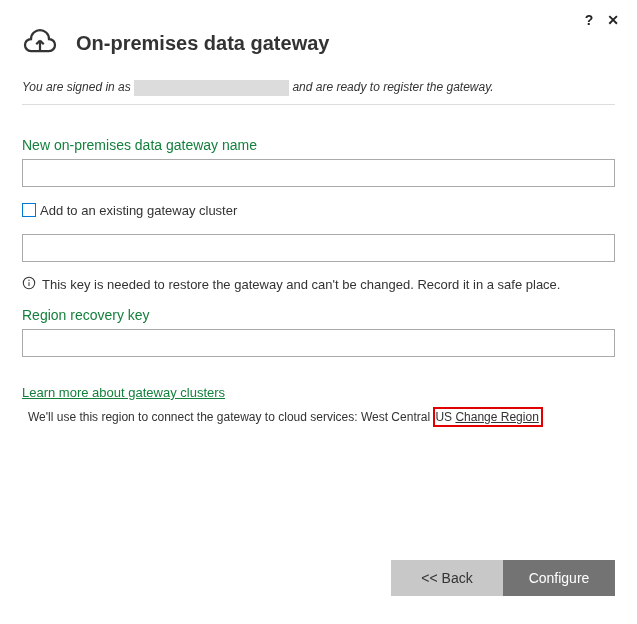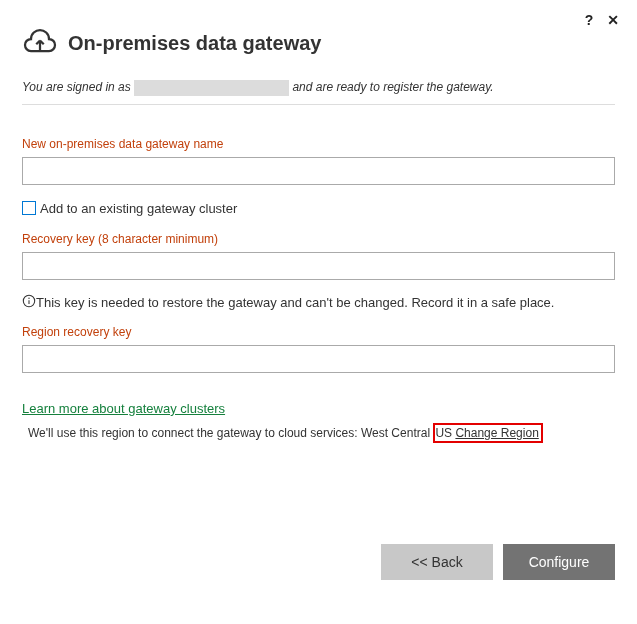--- a/index.html
+++ b/index.html
@@ -7,38 +7,38 @@
       font-family: "Segoe UI", Arial, sans-serif;
       font-size: 13px;
       color: #333;
       width: 637px;
       height: 624px;
       padding: 18px 22px 22px 22px;
       position: relative;
     }
     .topbar { position: absolute; top: 12px; right: 18px; display: flex; gap: 14px; align-items: center; }
     .topbar span { font-size: 14px; font-weight: bold; color: #222; cursor: pointer; }
-    .header { display: flex; align-items: center; gap: 10px; margin-top: 6px; }
+    .header { display: flex; align-items: center; gap: 18px; margin-top: 6px; }
     .header svg { width: 36px; height: 36px; }
     .header h1 { font-size: 20px; font-weight: 600; color: #333; }
     .signed-in { margin-top: 16px; font-size: 12px; color: #333; line-height: 1.4; font-style: italic; }
     .redacted { display: inline-block; width: 155px; height: 16px; background: #dcdcdc; vertical-align: middle; }
     hr { border: none; border-top: 1px solid #ddd; margin-top: 8px; }
     .form { margin-top: 32px; }
-    .label { font-size: 12px; color: #c2410c; margin-bottom: 6px; display: block; }
+    .label { font-size: 14px; color: #15803d; margin-bottom: 6px; display: block; }
     .text-input { width: 100%; height: 28px; border: 1px solid #aaa; padding: 0 6px; font-size: 13px; }
     .check-row { display: flex; align-items: center; gap: 4px; margin-top: 16px; margin-bottom: 16px; }
     .checkbox { width: 14px; height: 14px; border: 1.5px solid #0078d4; background: white; flex-shrink: 0; }
-    .note-row { display: flex; align-items: center; margin-top: 14px; margin-bottom: 14px; font-size: 13px; color: #333; }
+    .note-row { display: flex; align-items: center; gap: 6px; margin-top: 14px; margin-bottom: 14px; font-size: 13px; color: #333; }
     .info-icon { width: 14px; height: 14px; flex-shrink: 0; }
     .learn-link { display: inline-block; margin-top: 28px; color: #15803d; text-decoration: underline; cursor: pointer; font-size: 13px; }
     .region-row { margin-top: 10px; font-size: 12px; color: #333; padding-left: 6px; }
     .highlight-box { border: 2px solid #e30000; padding: 1px 2px 1px 0; display: inline; }
     .change-link { text-decoration: underline; cursor: pointer; }
-    .footer { position: absolute; bottom: 44px; right: 22px; display: flex; gap: 10px; }
+    .footer { position: absolute; bottom: 28px; right: 22px; display: flex; }
     .btn { min-width: 112px; height: 36px; border: none; font-size: 14px; cursor: pointer; }
     .btn-back { background: #c8c8c8; color: #333; }
     .btn-configure { background: #737373; color: #fff; }
   </style>
 </head>
 <body>
 
 <div class="topbar">
   <span>?</span>
   <span>✕</span>
@@ -61,21 +61,20 @@
 
 <div class="form">
   <label class="label">New on-premises data gateway name</label>
   <input class="text-input" type="text" value="" style="">
 
   <div class="check-row">
     <div class="checkbox"></div>
     <span>Add to an existing gateway cluster</span>
   </div>
 
-  <label class="label">Recovery key (8 character minimum)</label>
   <input class="text-input" type="password" value="" style="">
 
   <div class="note-row">
     <span>
       <svg class="info-icon" viewBox="0 0 16 16" fill="none" stroke="#333" stroke-width="1.2">
         <circle cx="8" cy="8" r="6.5"></circle>
         <line x1="8" y1="7" x2="8" y2="11.5"></line>
         <circle cx="8" cy="4.8" r="0.8" fill="#333" stroke="none"></circle>
       </svg>
     </span>

